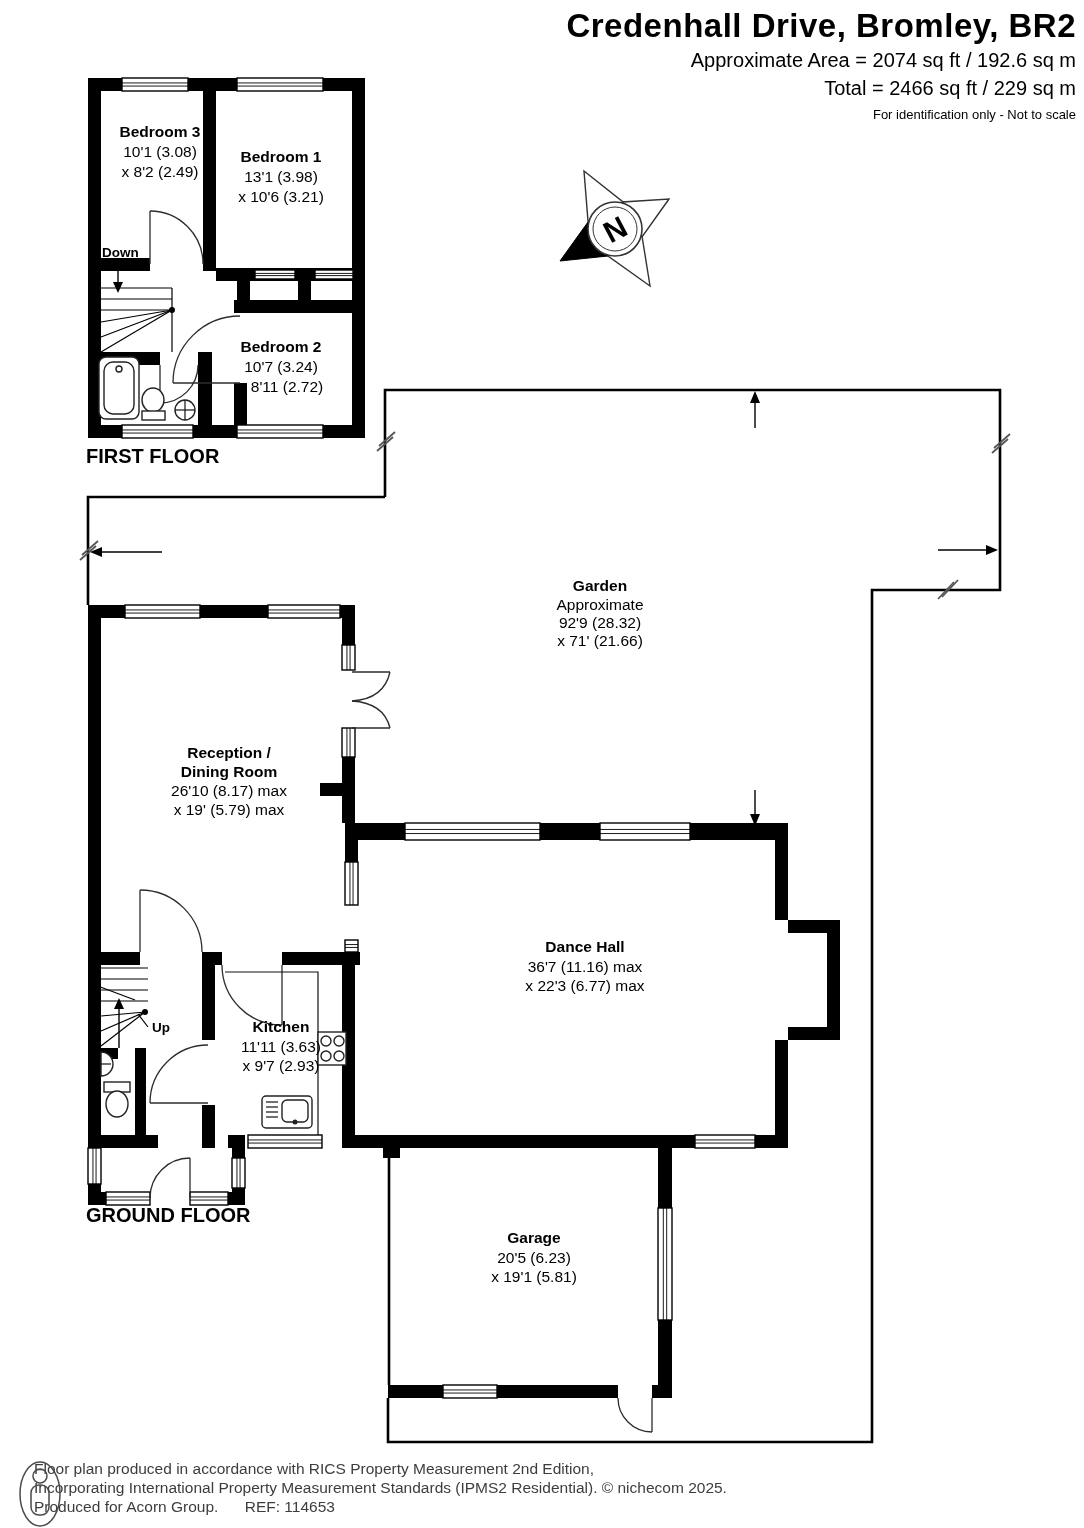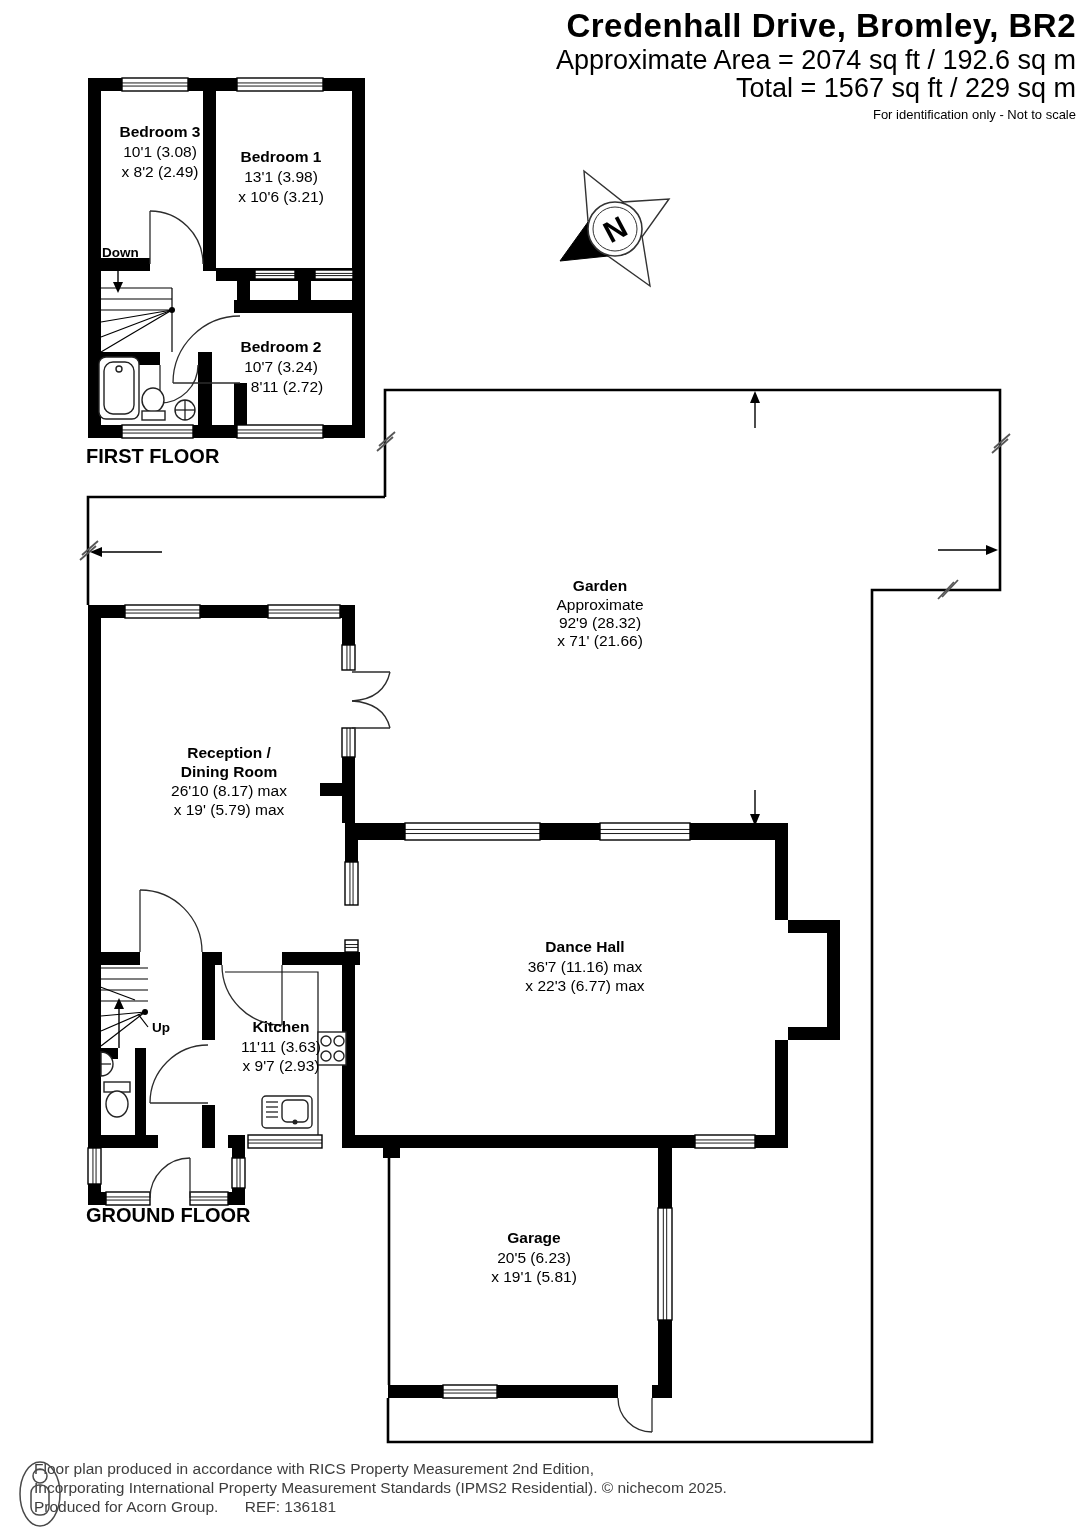--- a/index.html
+++ b/index.html
@@ -1,21 +1,21 @@
 <!DOCTYPE html>
 <html><head>
 <meta charset="utf-8">
 <style>
   html,body{margin:0;padding:0;background:#fff;}
   #page{position:relative;width:1084px;height:1528px;background:#fff;overflow:hidden;
         font-family:"Liberation Sans",sans-serif;color:#000;}
   
   #header{position:absolute;top:6px;right:8px;text-align:right;margin-left:11px;}
   #header .title{font-size:33px;font-weight:bold;letter-spacing:0.5px;line-height:40px;}
-  #header .area-line{font-size:27px;line-height:28px;}
+  #header .area-line{font-size:20px;line-height:28px;}
   #header .disclaimer{font-size:13px;margin-top:5px;}
   
   #footer{position:absolute;left:16px;bottom:12px;display:flex;align-items:center;color:#3d3d3d;}
   #footer .lines{margin-left:18px;font-size:15.5px;line-height:19px;}
   #footer .copyright{}
   #footer .ref{margin-left:22px;}
   
   svg{position:absolute;left:0;top:0;}
   .wall{fill:#000;stroke:none;}
   .win{fill:#fff;stroke:#000;stroke-width:1.4;}
@@ -35,21 +35,21 @@
   .compass-n{font-size:30px;font-weight:bold;fill:#000;text-anchor:middle;}
 </style>
 </head>
 <body>
 
 <div id="page">
 
   <div id="header">
     <div class="title">Credenhall Drive, Bromley, BR2</div>
     <div class="area-line">Approximate Area = 2074 sq ft / 192.6 sq m</div>
-    <div class="area-line">Total = 1567 sq ft / 229 sq m</div>
+    <div class="area-line">Total = 2466 sq ft / 229 sq m</div>
     <div class="disclaimer">For identification only - Not to scale</div>
   </div>
 
   <svg width="1084" height="1528" viewBox="0 0 1084 1528">
 
     <g>
       <path class="boundary" d="M 385 497 L 385 390 L 1000 390 L 1000 590 L 872 590 L 872 1442 L 388 1442 L 388 1398"></path>
       <path class="boundary" d="M 385 497 L 88 497 L 88 605"></path>
       <line class="boundary" x1="389" y1="1158" x2="389" y2="1385"></line>
 
@@ -356,18 +356,18 @@
       <rect x="15" y="26" width="18" height="30" rx="8" fill="none" stroke="#4a4a4a" stroke-width="1.5"></rect>
     </svg>
     <div class="lines">
       <div>Floor plan produced in accordance with RICS Property Measurement 2nd Edition,</div>
       <div>
         <span>Incorporating International Property Measurement Standards (IPMS2 Residential).</span>
         <span class="copyright">© nichecom 2025.</span>
       </div>
       <div>
         <span>Produced for Acorn Group.</span>
-        <span class="ref">REF:  136181</span>
+        <span class="ref">REF:  114653</span>
       </div>
     </div>
   </div>
 
 </div>
 
 </body></html>

